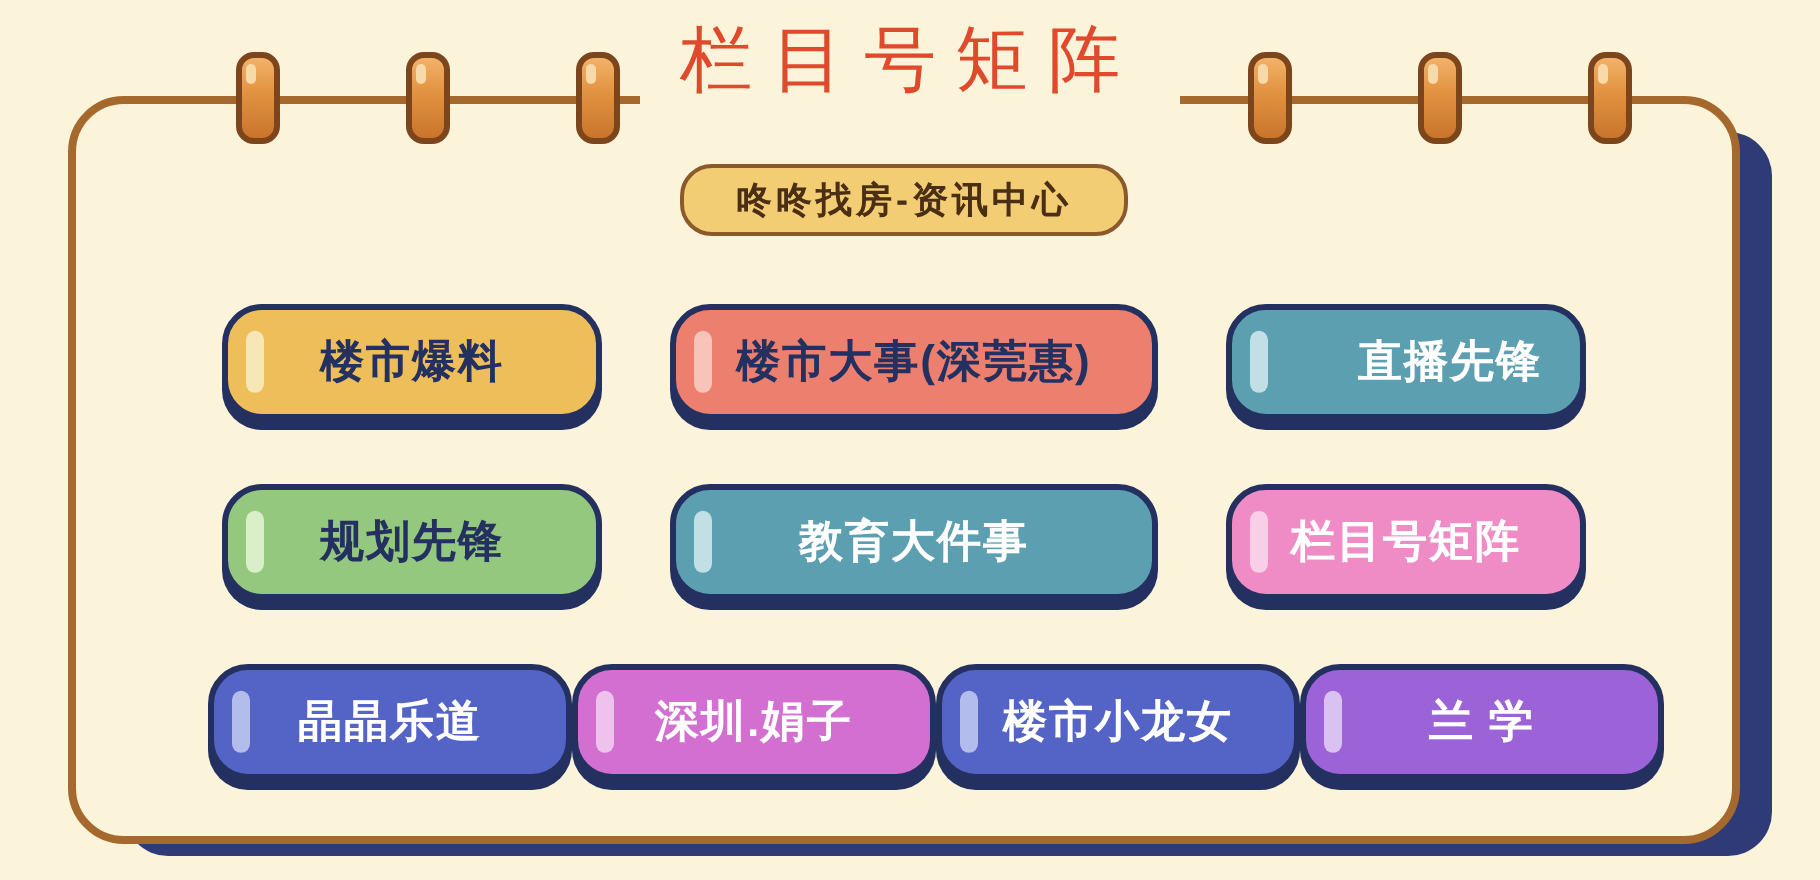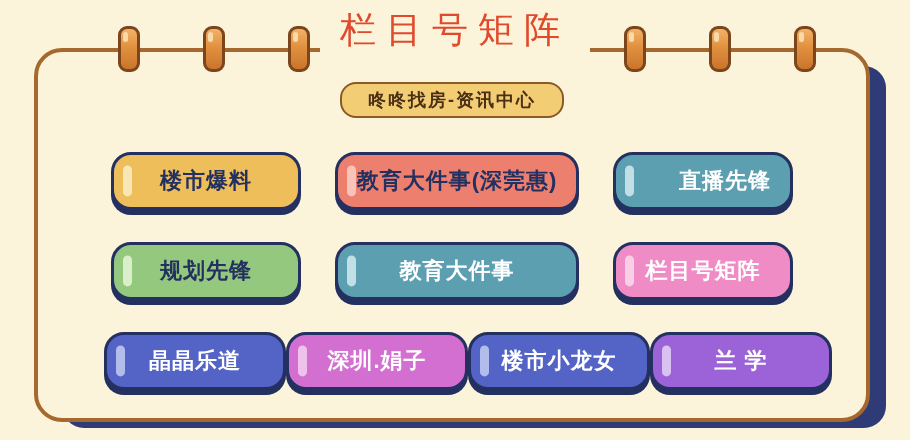--- a/index.html
+++ b/index.html
@@ -72,21 +72,21 @@
 <div class="page">
   <div class="banner">咚咚找房-资讯中心</div>
   <div class="rows">
     <div class="chan-row" data-row="0">
         <div class="chan-btn" style="background: rgb(237, 190, 90); color: rgb(35, 48, 96);">
           <span class="shine" style="background: rgb(248, 231, 182);"></span>
           <span>楼市爆料</span>
         </div>
         <div class="chan-btn" style="background: rgb(236, 127, 110); color: rgb(35, 48, 96);">
           <span class="shine" style="background: rgb(248, 195, 184);"></span>
-          <span>教育大件事(深莞惠)</span>
+          <span>楼市大事(深莞惠)</span>
         </div>
         <div class="chan-btn" style="background: rgb(92, 159, 176); color: rgb(255, 255, 255); padding-left: 44px;">
           <span class="shine" style="background: rgb(194, 223, 229);"></span>
           <span>直播先锋</span>
         </div>
       </div>
     <div class="chan-row" data-row="1">
         <div class="chan-btn" style="background: rgb(147, 200, 126); color: rgb(35, 48, 96);">
           <span class="shine" style="background: rgb(217, 238, 201);"></span>
           <span>规划先锋</span>

